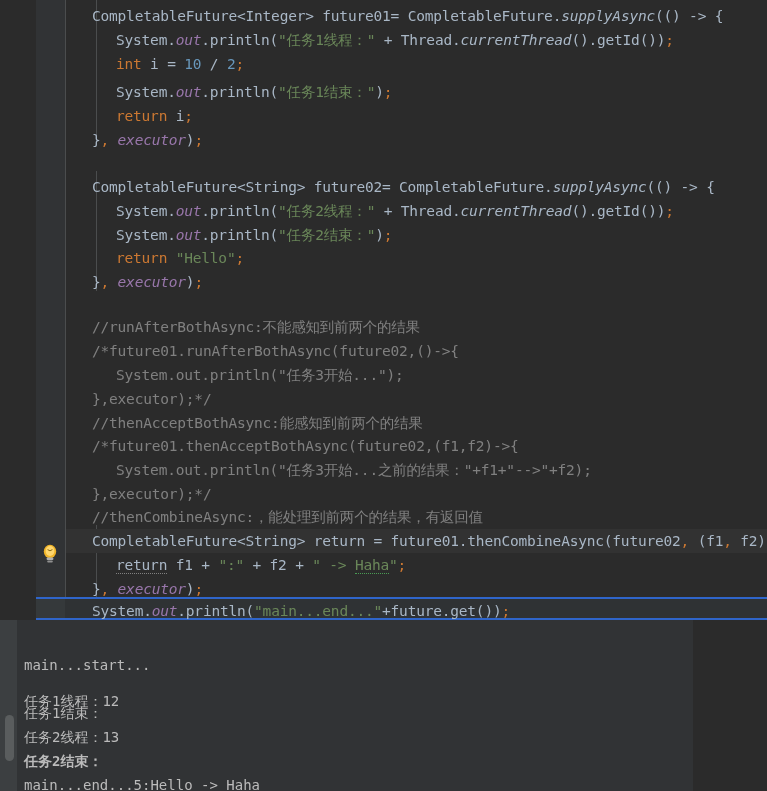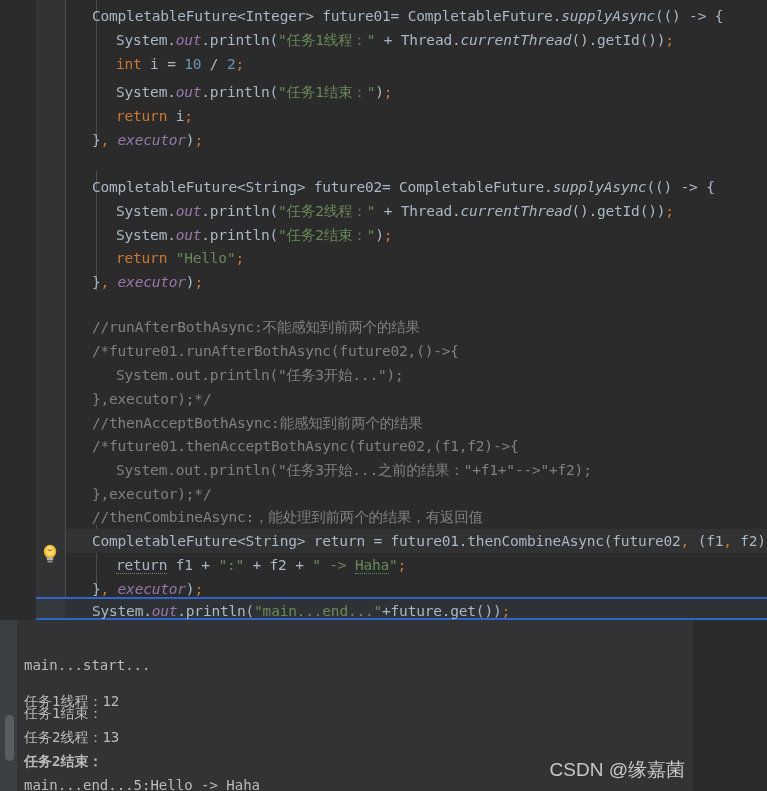--- a/index.html
+++ b/index.html
@@ -222,14 +222,13 @@
 
   <div id="console-output">
       <div class="out-line" style="top: 33px;">main...start...</div>
       <div class="out-line" style="top: 69px;">任务1线程：12</div>
       <div class="out-line" style="top: 81px;">任务1结束：</div>
       <div class="out-line" style="top: 105px;">任务2线程：13</div>
       <div class="out-line" style="top: 129px; font-weight: bold;">任务2结束：</div>
       <div class="out-line" style="top: 153px;">main...end...5:Hello -&gt; Haha</div>
     </div>
 
-  <div id="watermark">CSDN @缘嘉菌</div>
 </div>
 
 </body></html>

